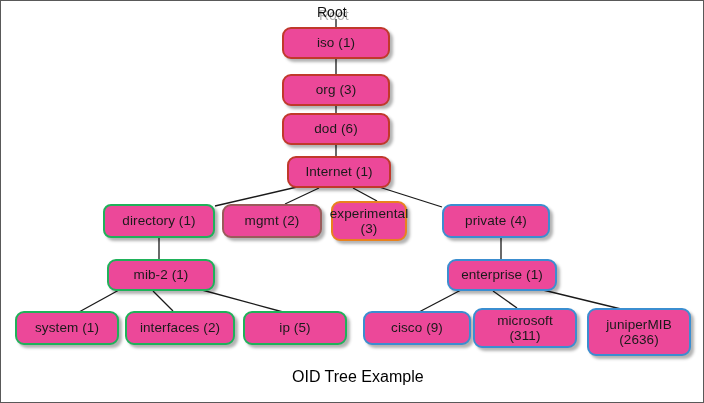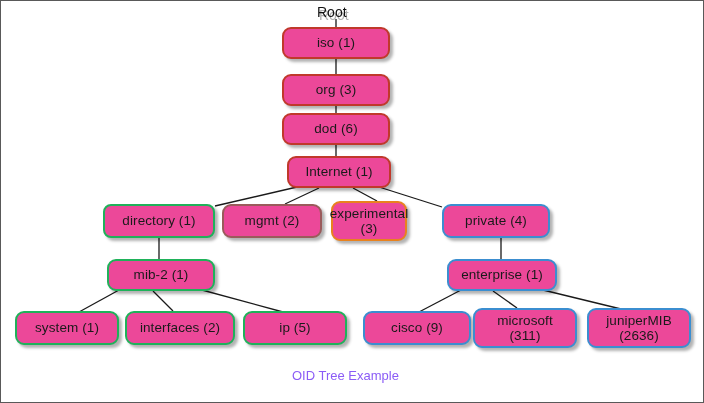--- a/index.html
+++ b/index.html
@@ -48,22 +48,22 @@
   .root-label {
     position: absolute;
     font-size: 14px;
     color: #111111;
     text-shadow: 2px 3px 0 rgba(150,150,150,0.75);
     z-index: 4;
     white-space: nowrap;
   }
   .caption {
     position: absolute;
-    font-size: 13px;
-    color: #8b5cf6;
+    font-size: 16px;
+    color: #000000;
     z-index: 4;
     white-space: nowrap;
   }
 </style>
 </head>
 <body>
 
 <div id="canvas">
 
   <svg id="edges" viewBox="0 0 704 403" xmlns="http://www.w3.org/2000/svg">
@@ -98,19 +98,19 @@
 (3)</div>
       <div class="node" style="left: 441px; top: 203px; width: 108px; height: 34px; border-color: rgb(59, 142, 208);">private (4)</div>
       <div class="node" style="left: 106px; top: 258px; width: 108px; height: 32px; border-color: rgb(31, 178, 90);">mib-2 (1)</div>
       <div class="node" style="left: 446px; top: 258px; width: 110px; height: 32px; border-color: rgb(59, 142, 208);">enterprise (1)</div>
       <div class="node" style="left: 14px; top: 310px; width: 104px; height: 34px; border-color: rgb(31, 178, 90);">system (1)</div>
       <div class="node" style="left: 124px; top: 310px; width: 110px; height: 34px; border-color: rgb(31, 178, 90);">interfaces (2)</div>
       <div class="node" style="left: 242px; top: 310px; width: 104px; height: 34px; border-color: rgb(31, 178, 90);">ip (5)</div>
       <div class="node" style="left: 362px; top: 310px; width: 108px; height: 34px; border-color: rgb(59, 142, 208);">cisco (9)</div>
       <div class="node" style="left: 472px; top: 307px; width: 104px; height: 40px; border-color: rgb(59, 142, 208);">microsoft
 (311)</div>
-      <div class="node" style="left: 586px; top: 307px; width: 104px; height: 40px; border-color: rgb(59, 142, 208);">juniperMIB
+      <div class="node" style="left: 586px; top: 307px; width: 104px; height: 48px; border-color: rgb(59, 142, 208);">juniperMIB
 (2636)</div>
     </div>
 
   <div class="caption" style="left: 291px; top: 367px;">OID Tree Example</div>
 
 </div>
 
 </body></html>

